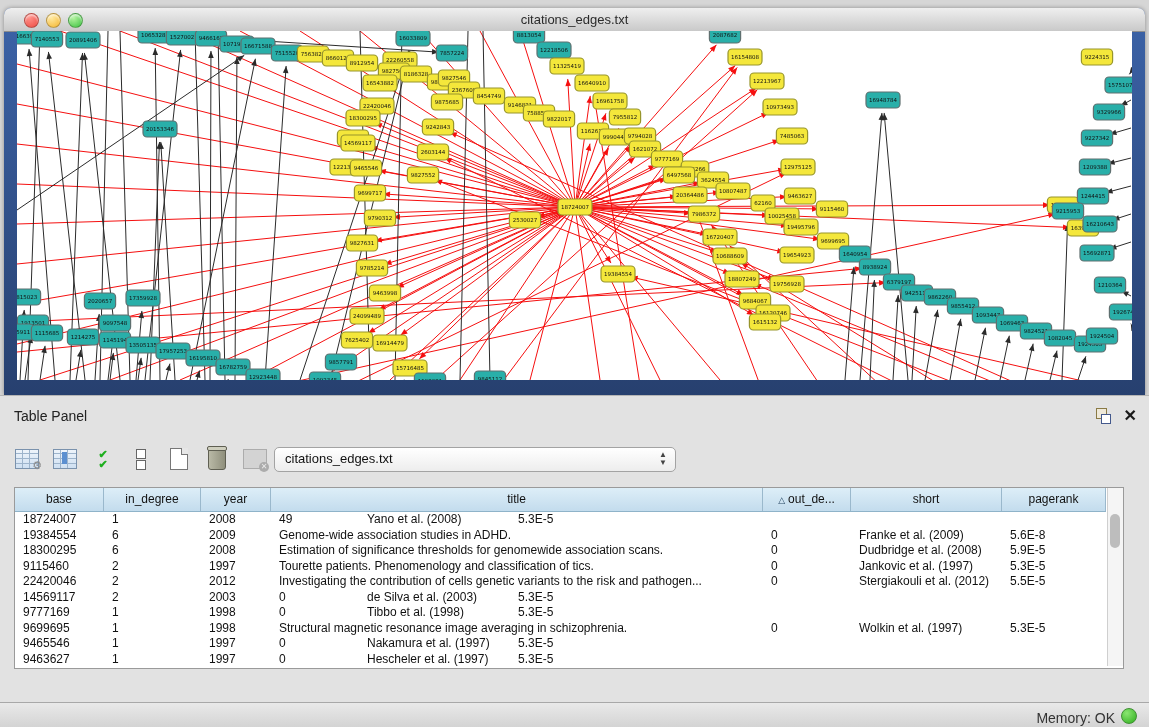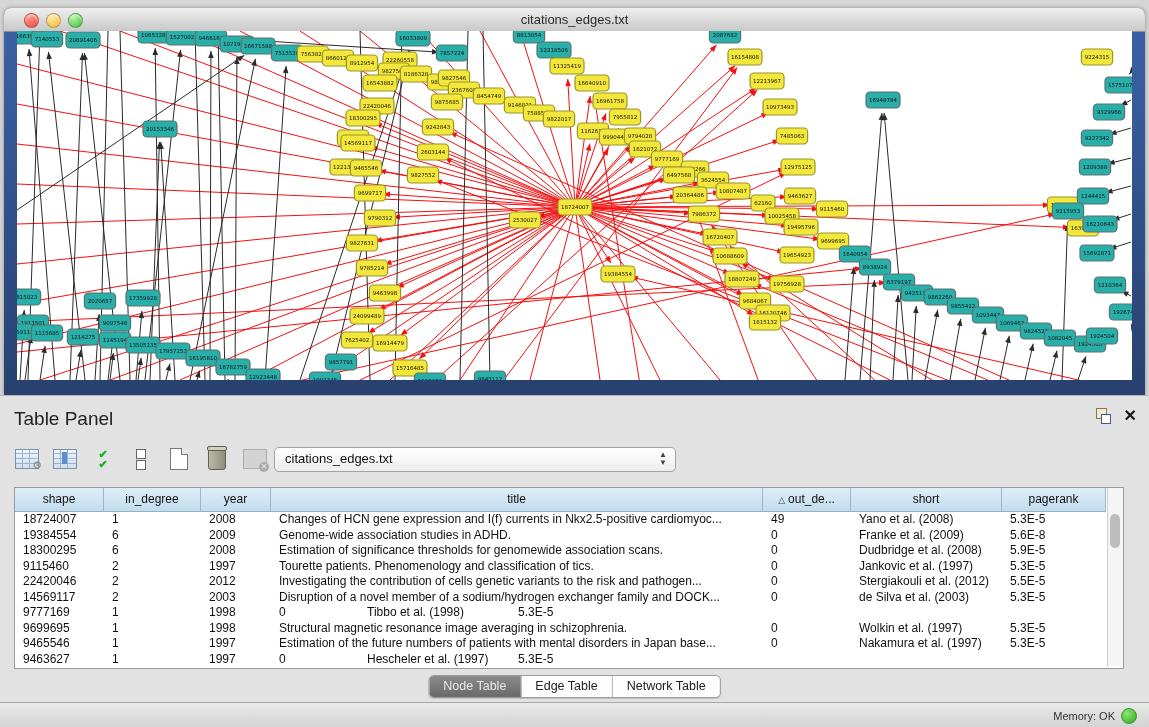--- a/index.html
+++ b/index.html
@@ -19,21 +19,21 @@
     box-shadow:inset 0 2px 2px rgba(255,255,255,.6);}
   .light.red{background:radial-gradient(circle at 35% 30%,#ff9089,#ee4b42);}
   .light.yellow{background:radial-gradient(circle at 35% 30%,#ffe9a0,#f5b52d);}
   .light.green{background:radial-gradient(circle at 35% 30%,#b4f3a0,#39c13e);}
   .canvas-holder{position:absolute;left:13px;top:23px;width:1115px;height:349px;
     background:#ffffff;overflow:hidden;}
   
   .table-panel{position:absolute;left:0;top:395px;width:1149px;height:332px;
     background:#e2e2e2;border-top:1px solid #b5b5b5;}
   .panel-header{position:absolute;left:0;top:2px;width:100%;height:36px;}
-  .panel-title{position:absolute;left:14px;top:10px;font-size:19px;color:#222;}
+  .panel-title{position:absolute;left:14px;top:10px;font-size:14px;color:#222;}
   .panel-icons{position:absolute;right:12px;top:10px;display:flex;gap:14px;align-items:center;}
   .float-ic{width:16px;height:16px;position:relative;}
   .float-ic .sq1{position:absolute;left:2px;top:0;width:9px;height:9px;border:1px solid #8a7a45;background:#efe9d8;}
   .float-ic .sq2{position:absolute;left:7px;top:6px;width:8px;height:8px;border:1px solid #44598c;background:#fff;}
   .close-x{font-size:16px;font-weight:bold;color:#1a1a1a;line-height:16px;cursor:default;}
   .toolbar{position:absolute;left:14px;top:48px;height:30px;display:flex;align-items:center;gap:12px;}
   .tb-ic{width:26px;height:26px;display:flex;align-items:center;justify-content:center;}
   .fx{font-family:"Liberation Serif",serif;font-style:italic;font-weight:bold;font-size:15px;color:#222;}
   .tbl-select{position:absolute;left:274px;top:51px;width:400px;height:23px;background:linear-gradient(#ffffff,#ededed);
     border:1px solid #a3a3a3;border-radius:5px;font-size:13px;color:#111;}
@@ -58,21 +58,21 @@
   .seg{position:absolute;left:50%;transform:translateX(-50%);top:3px;display:flex;
     border:1px solid #9c9c9c;border-radius:5px;overflow:hidden;background:#fdfdfd;
     box-shadow:0 1px 1px rgba(0,0,0,.15);}
   .seg .tab{height:21px;line-height:21px;padding:0 14px;font-size:12.5px;color:#222;
     border-right:1px solid #b5b5b5;cursor:default;}
   .seg .tab:last-child{border-right:none;}
   .seg .tab.sel{background:linear-gradient(#8b8b8b,#696969);color:#e9e9e7;}
   
   .statusbar{position:absolute;left:0;top:306px;width:100%;height:26px;
     background:linear-gradient(#e9e9e9,#d2d2d2);border-top:1px solid #a8a8a8;}
-  .mem{position:absolute;right:34px;top:7px;font-size:11px;color:#333;}
+  .mem{position:absolute;right:34px;top:7px;font-size:14px;color:#333;}
   .memdot{position:absolute;right:12px;top:5px;width:14px;height:14px;border-radius:50%;
     border:1px solid #3f8f33;background:radial-gradient(circle at 35% 30%,#8ae671,#2fae1e);}
   
   .grid-ic{position:relative;width:22px;height:18px;border:1px solid #7a92ad;background:
     linear-gradient(#eef4fb,#cfe0f2);}
   .grid-ic:before{content:"";position:absolute;left:0;top:3px;right:0;height:1px;background:#9db4cc;box-shadow:0 5px 0 #9db4cc,0 10px 0 #9db4cc;}
   .grid-ic:after{content:"";position:absolute;top:0;left:6px;bottom:0;width:1px;background:#9db4cc;box-shadow:7px 0 0 #9db4cc;}
   .gear{position:absolute;right:-4px;bottom:-4px;font-size:11px;color:#8a8a8a;}
   .colsel{position:absolute;left:8px;top:2px;width:5px;height:12px;background:#5b8fd0;}
   .checks{font-size:11px;color:#1faf1f;font-weight:bold;line-height:10px;}
@@ -945,34 +945,33 @@
     </div>
   </div>
 
   <div class="tbl-select">
     <span class="val">citations_edges.txt</span>
     <span class="stepper">▲<br>▼</span>
   </div>
 
   <div class="dtable">
     <div class="thead">
-        <div class="th c0">shape</div>
+        <div class="th c0">base</div>
         <div class="th c1">in_degree</div>
         <div class="th c2">year</div>
         <div class="th c3">title</div>
         <div class="th c4"><span class="sort-tri">△</span>out_de...</div>
         <div class="th c5">short</div>
         <div class="th c6">pagerank</div>
       </div>
     <div class="tbody">
         <div class="tr">
           <div class="td c0">18724007</div>
           <div class="td c1">1</div>
           <div class="td c2">2008</div>
-          <div class="td c3">Changes of HCN gene expression and I(f) currents in Nkx2.5-positive cardiomyoc...</div>
           <div class="td c4">49</div>
           <div class="td c5">Yano et al. (2008)</div>
           <div class="td c6">5.3E-5</div>
         </div>
         <div class="tr">
           <div class="td c0">19384554</div>
           <div class="td c1">6</div>
           <div class="td c2">2009</div>
           <div class="td c3">Genome-wide association studies in ADHD.</div>
           <div class="td c4">0</div>
@@ -1003,21 +1002,20 @@
           <div class="td c2">2012</div>
           <div class="td c3">Investigating the contribution of cells genetic variants to the risk and pathogen...</div>
           <div class="td c4">0</div>
           <div class="td c5">Stergiakouli et al. (2012)</div>
           <div class="td c6">5.5E-5</div>
         </div>
         <div class="tr">
           <div class="td c0">14569117</div>
           <div class="td c1">2</div>
           <div class="td c2">2003</div>
-          <div class="td c3">Disruption of a novel member of a sodium/hydrogen exchanger family and DOCK...</div>
           <div class="td c4">0</div>
           <div class="td c5">de Silva et al. (2003)</div>
           <div class="td c6">5.3E-5</div>
         </div>
         <div class="tr">
           <div class="td c0">9777169</div>
           <div class="td c1">1</div>
           <div class="td c2">1998</div>
           <div class="td c4">0</div>
           <div class="td c5">Tibbo et al. (1998)</div>
@@ -1029,44 +1027,36 @@
           <div class="td c2">1998</div>
           <div class="td c3">Structural magnetic resonance image averaging in schizophrenia.</div>
           <div class="td c4">0</div>
           <div class="td c5">Wolkin et al. (1997)</div>
           <div class="td c6">5.3E-5</div>
         </div>
         <div class="tr">
           <div class="td c0">9465546</div>
           <div class="td c1">1</div>
           <div class="td c2">1997</div>
-          <div class="td c3">Estimation of the future numbers of patients with mental disorders in Japan base...</div>
           <div class="td c4">0</div>
           <div class="td c5">Nakamura et al. (1997)</div>
           <div class="td c6">5.3E-5</div>
         </div>
         <div class="tr">
           <div class="td c0">9463627</div>
           <div class="td c1">1</div>
           <div class="td c2">1997</div>
           <div class="td c4">0</div>
           <div class="td c5">Hescheler et al. (1997)</div>
           <div class="td c6">5.3E-5</div>
         </div>
       </div>
     <div class="vscroll">
       <div class="vthumb"></div>
     </div>
   </div>
 
-  <div class="tabbar">
-    <div class="seg">
-        <div class="tab sel">Node Table</div>
-        <div class="tab">Edge Table</div>
-        <div class="tab">Network Table</div>
-      </div>
-  </div>
 
   <div class="statusbar">
     <span class="mem">Memory: OK</span>
     <span class="memdot"></span>
   </div>
 </div>
 
 </body></html>

